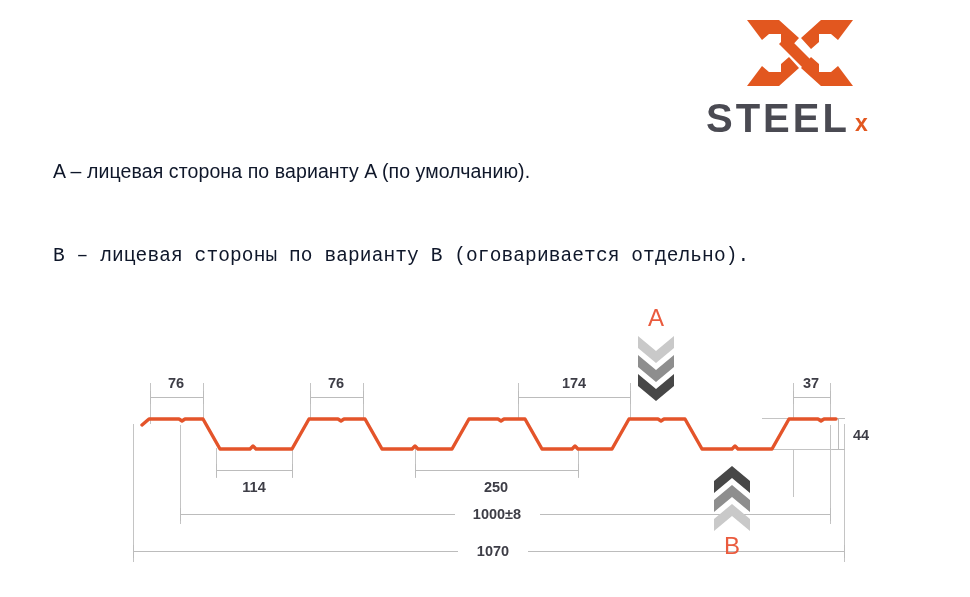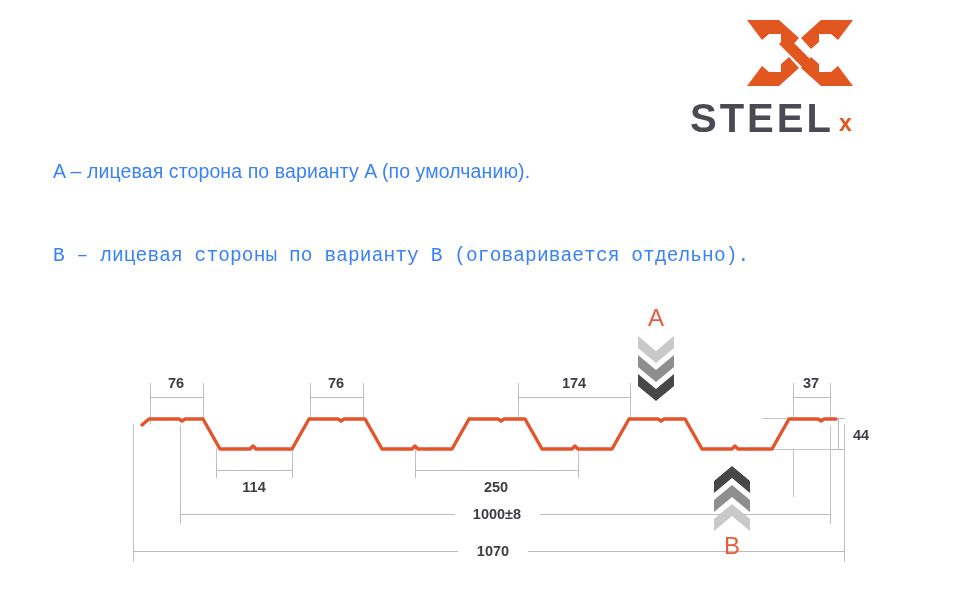--- a/index.html
+++ b/index.html
@@ -26,21 +26,21 @@
   }
   #logo-mark {
     position: absolute;
     left: 55px;
     top: 0px;
     width: 110px;
     height: 70px;
   }
   #logo-wordmark {
     position: absolute;
-    left: 0px;
+    left: 16px;
     top: 80px;
     width: 250px;
     height: 40px;
     display: flex;
     align-items: flex-end;
     justify-content: flex-start;
     text-align: center;
   }
   #logo-steel-text {
     font-size: 40px;
@@ -58,21 +58,21 @@
     margin-left: 5px;
     margin-bottom: 3px;
     font-family: "Liberation Sans", sans-serif;
   }
 
   
   .caption {
     position: absolute;
     left: 53px;
     font-size: 19.5px;
-    color: #3b82f6;
+    color: #0f172a;
     white-space: nowrap;
     letter-spacing: 0.1px;
     font-family: "Liberation Sans", sans-serif;
   }
   #caption-a { top: 160px; }
   #caption-b { top: 245px; font-family: Liberation Mono, monospace; }
 
   
   #drawing {
     position: absolute;

